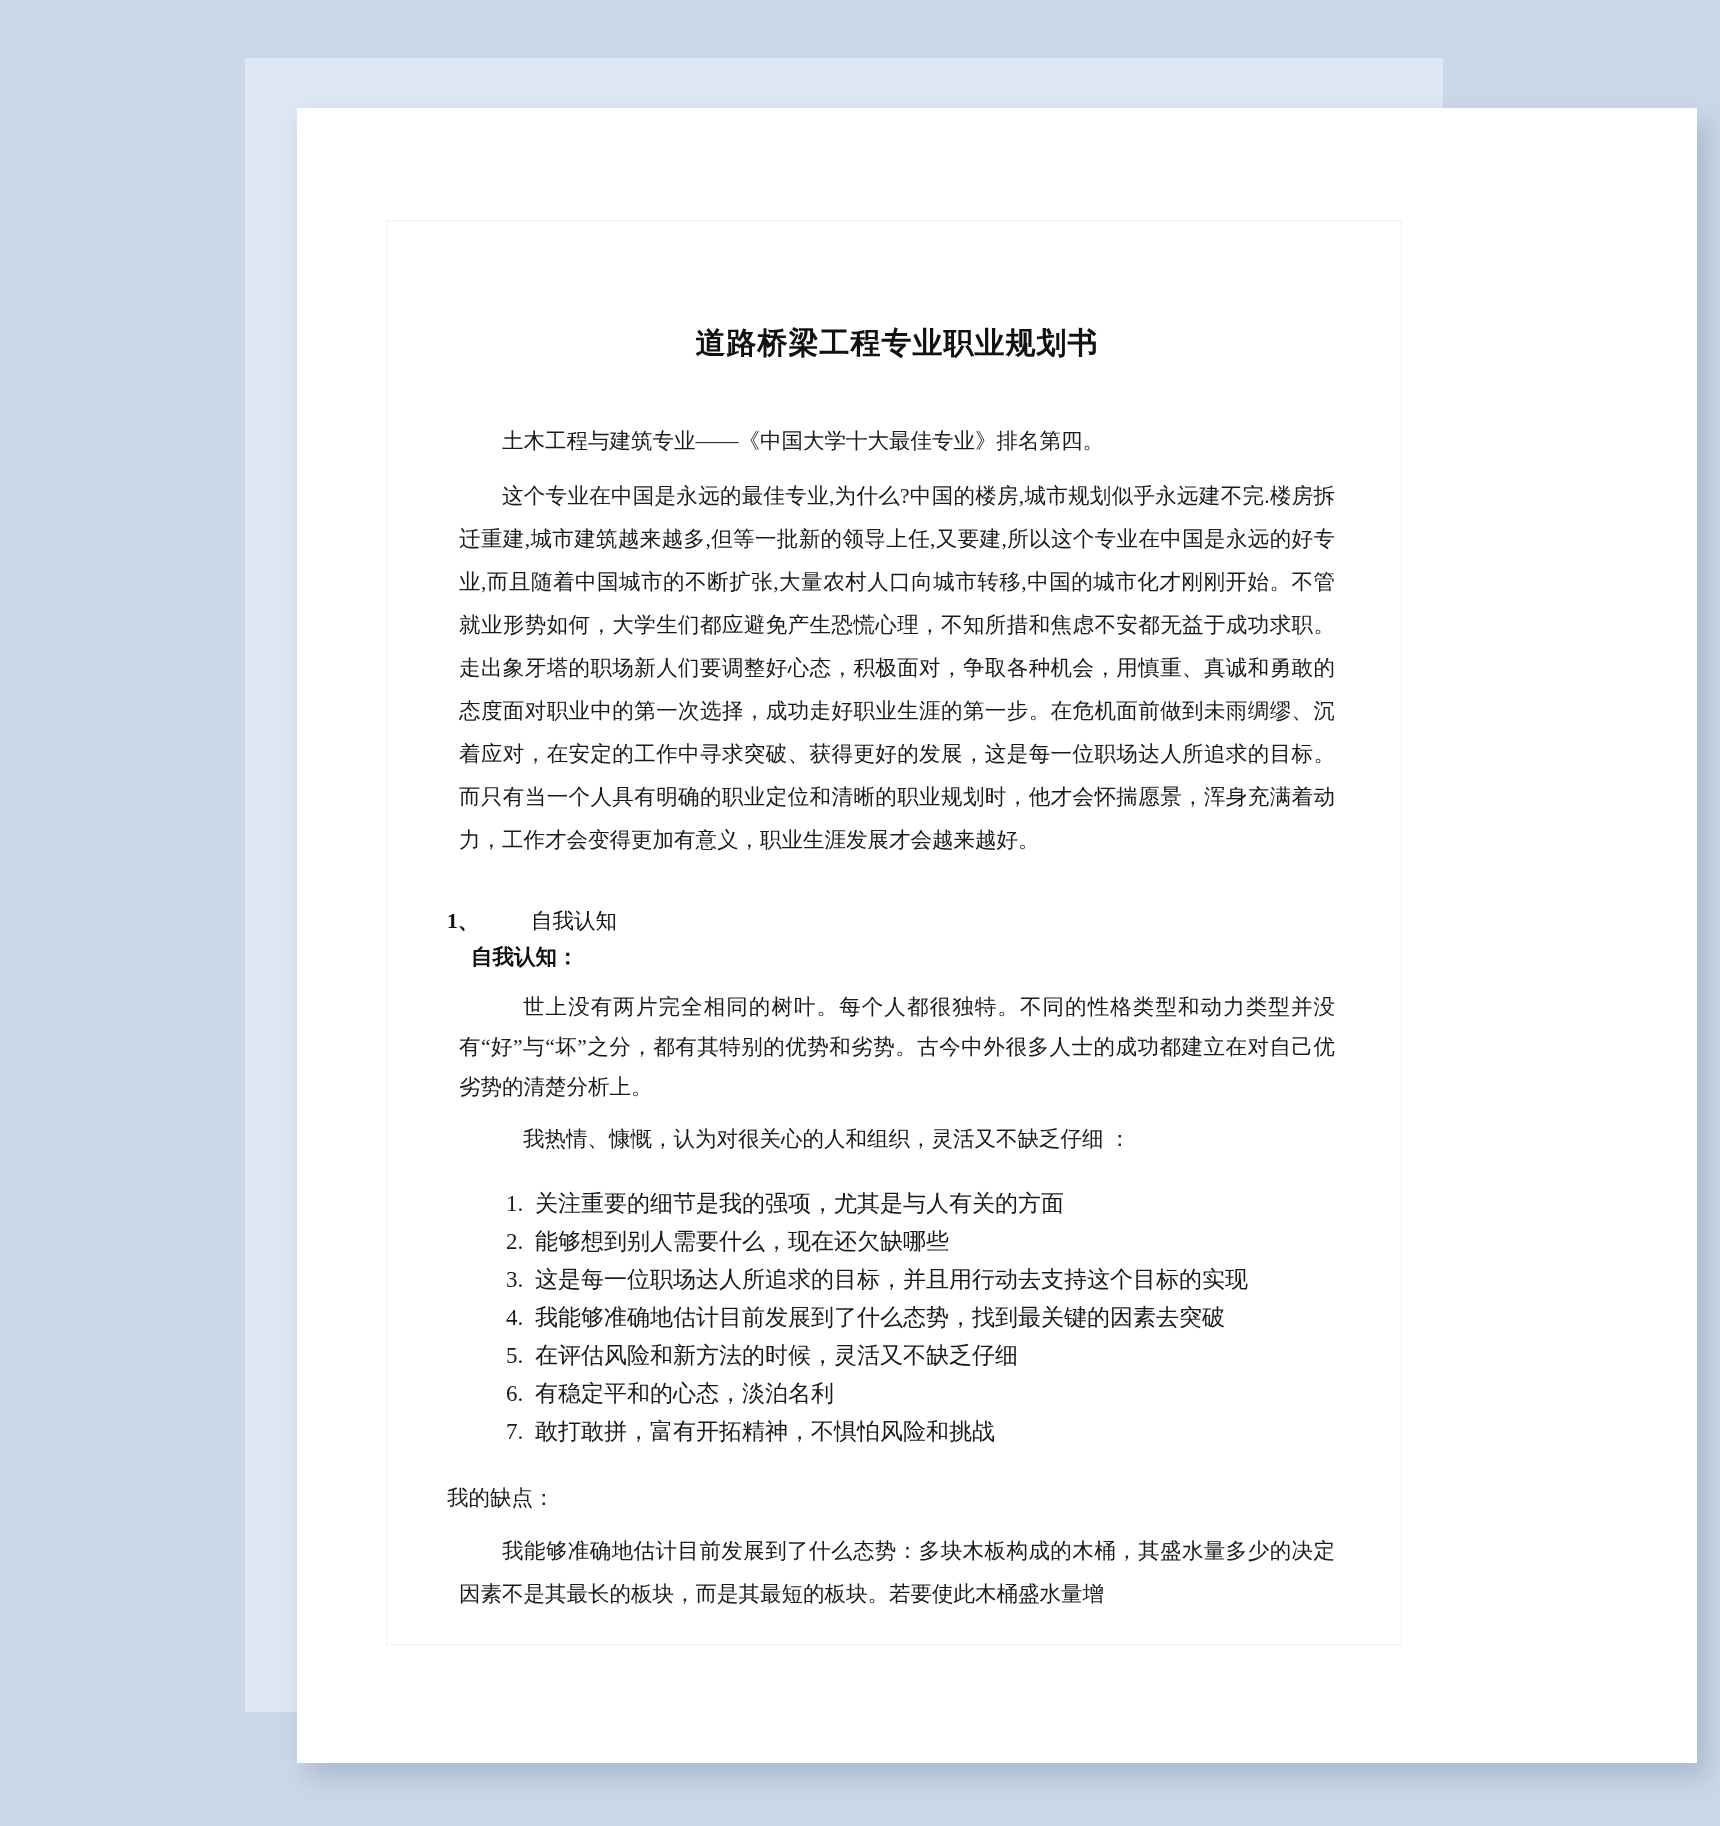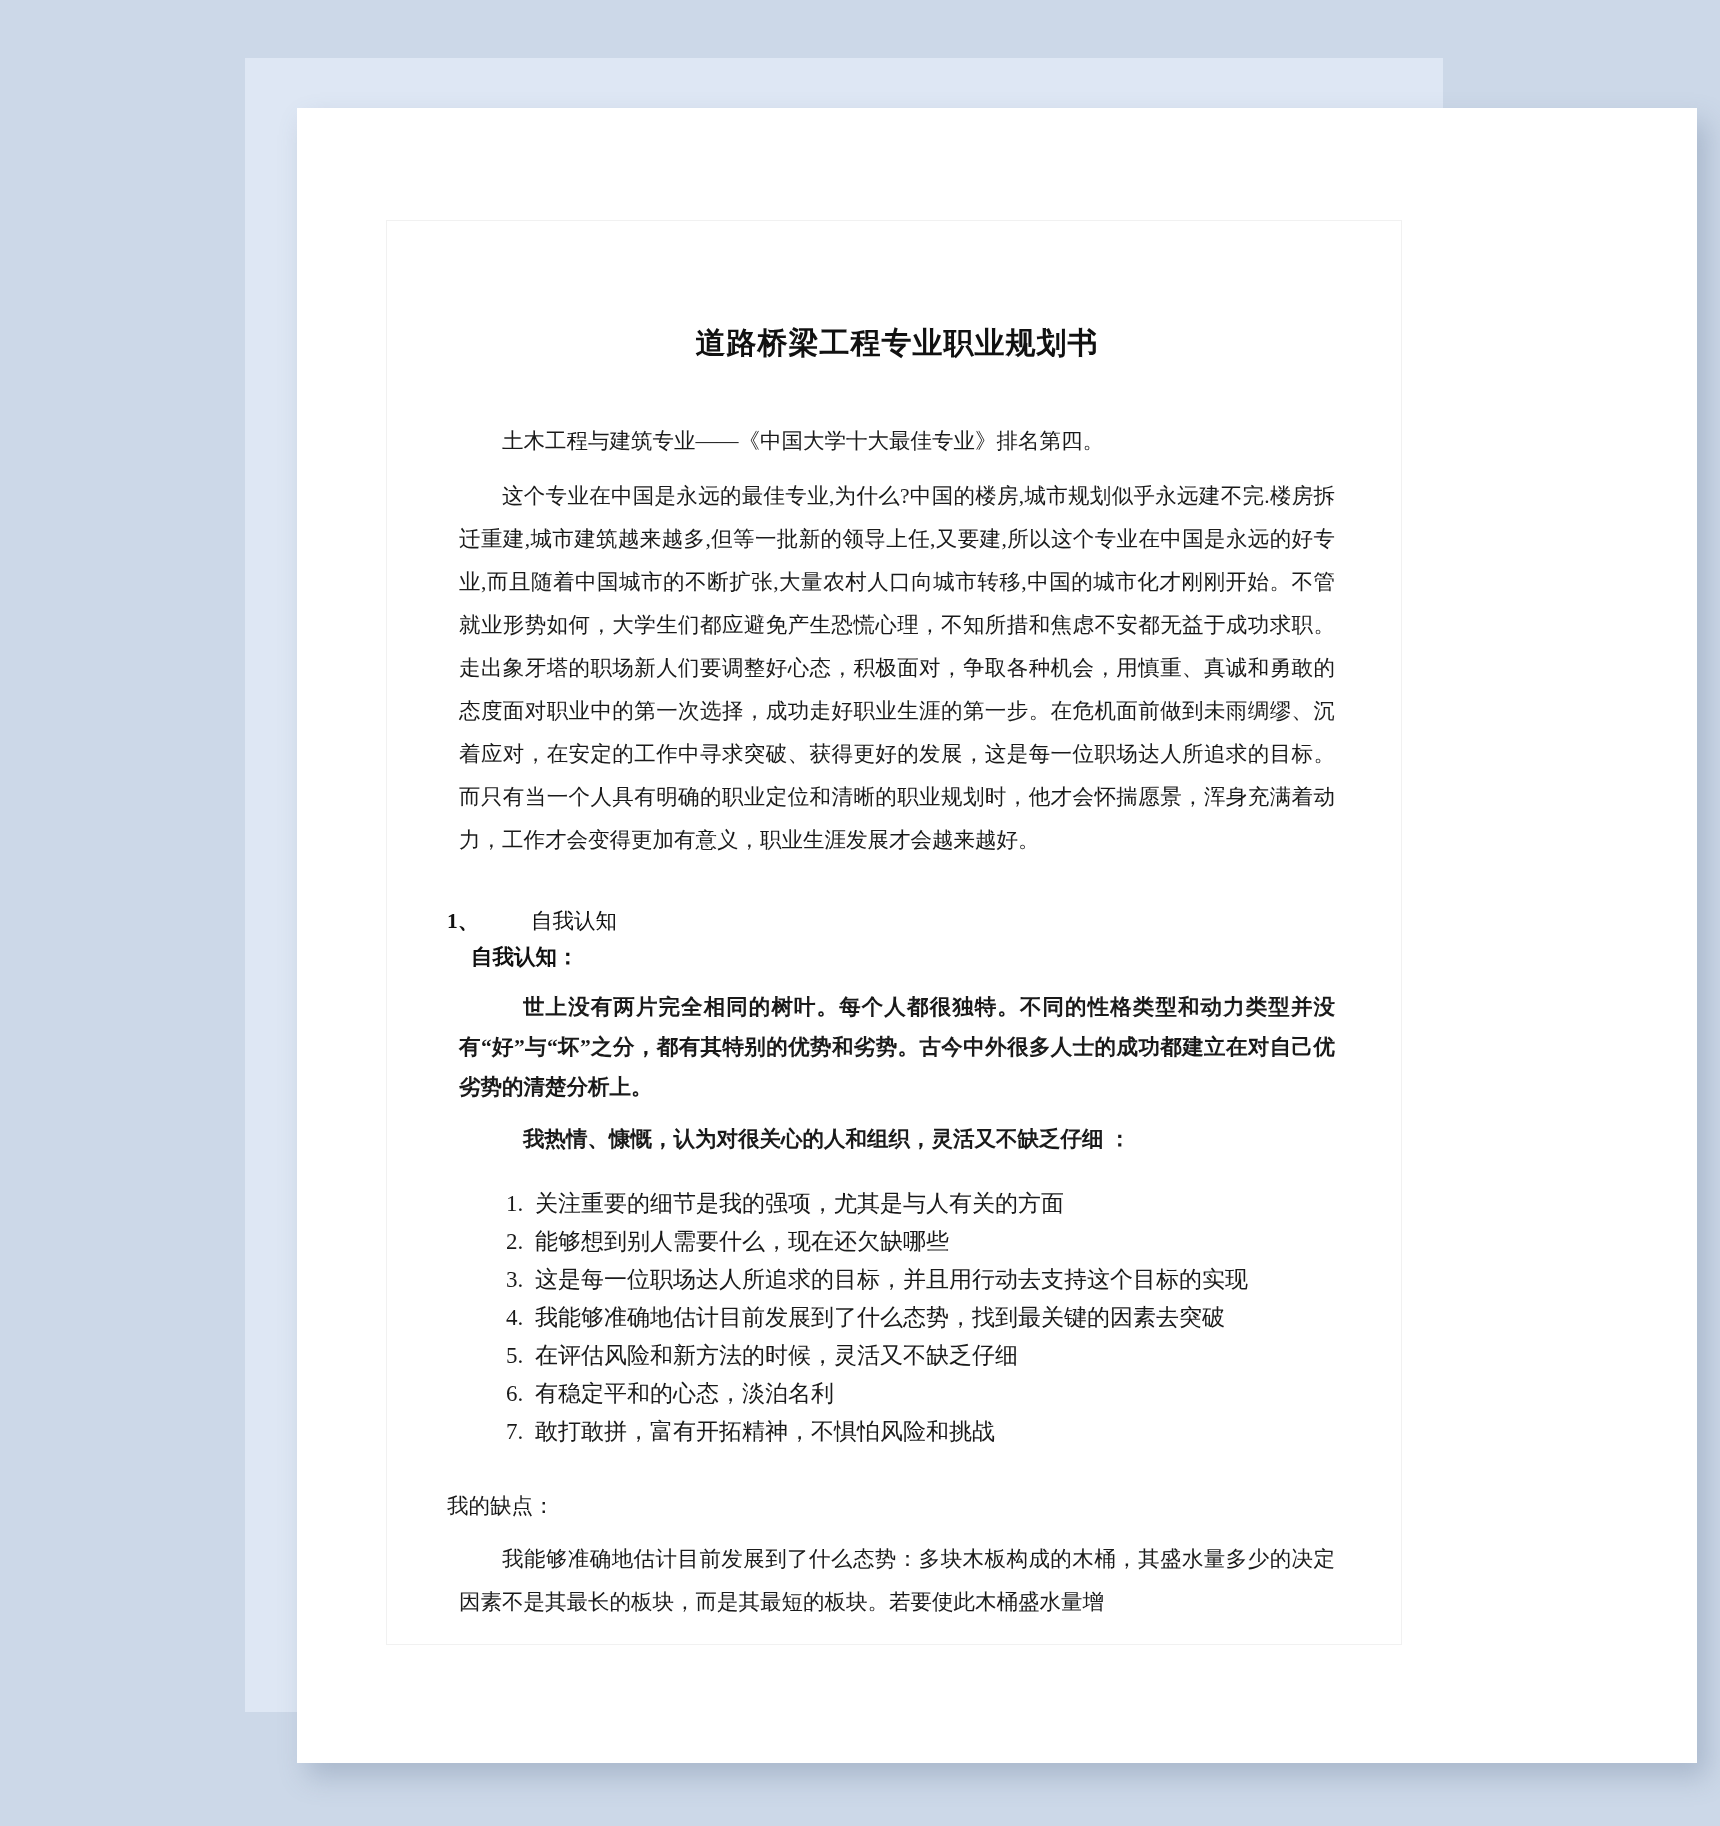--- a/index.html
+++ b/index.html
@@ -93,41 +93,40 @@
   .sub-head {
     font-size: 21.5px;
     font-weight: bold;
     color: #111;
     margin: 4px 0 0 24px;
     line-height: 36px;
   }
 
   .block {
     margin-top: 2px;
-    font-weight: bold;
   }
 
   .para.tight { line-height: 40px; }
 
   ol.numlist {
     margin: 26px 0 0 0;
     padding-left: 82px;
     font-size: 23px;
     line-height: 37px;
     color: #1a1a1a;
   }
   ol.numlist li {
     padding-left: 6px;
     margin-bottom: 1px;
   }
 
   .plainhead {
     font-size: 21.5px;
     color: #1a1a1a;
-    margin-top: 36px;
+    margin-top: 28px;
     line-height: 40px;
   }
 </style>
 </head>
 <body>
 
 <div class="back-sheet"></div>
 
 <div class="page">
   <div class="content-frame"></div>

